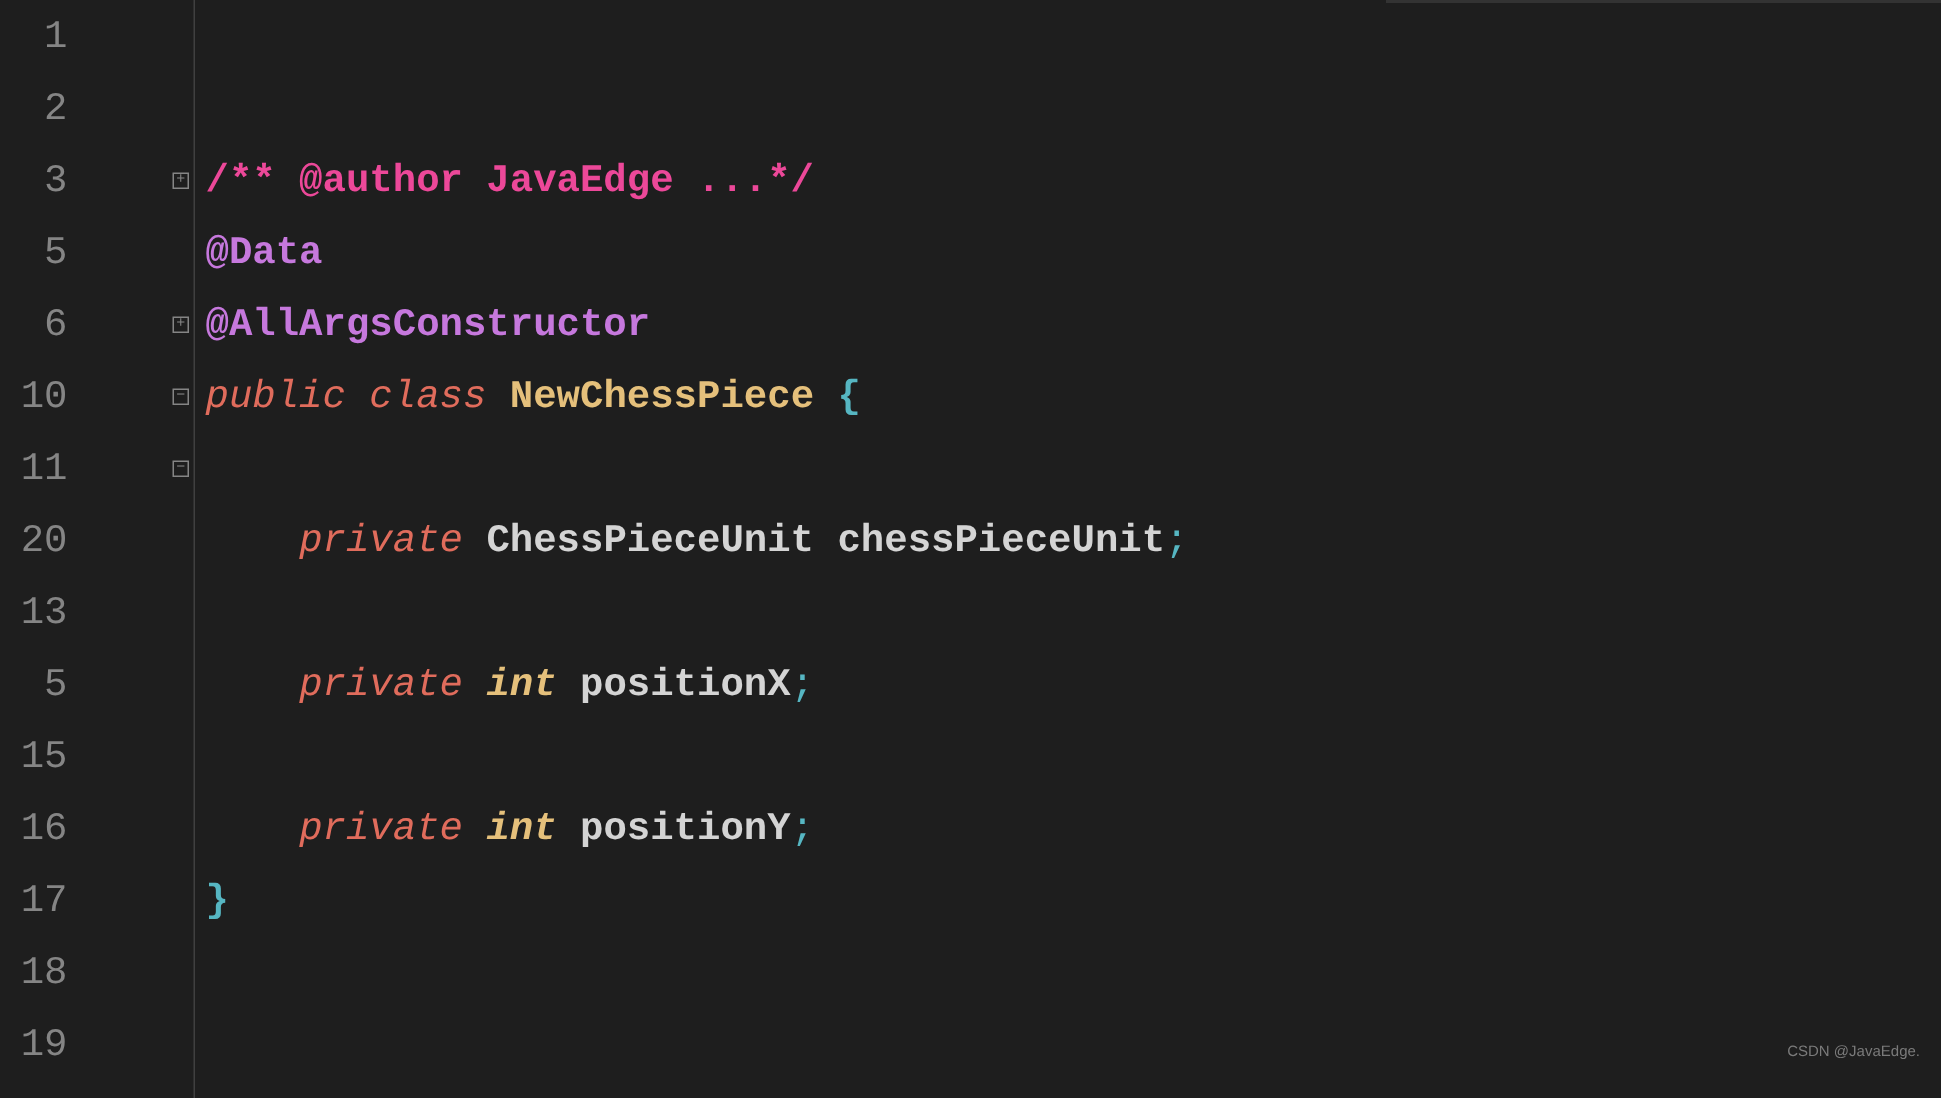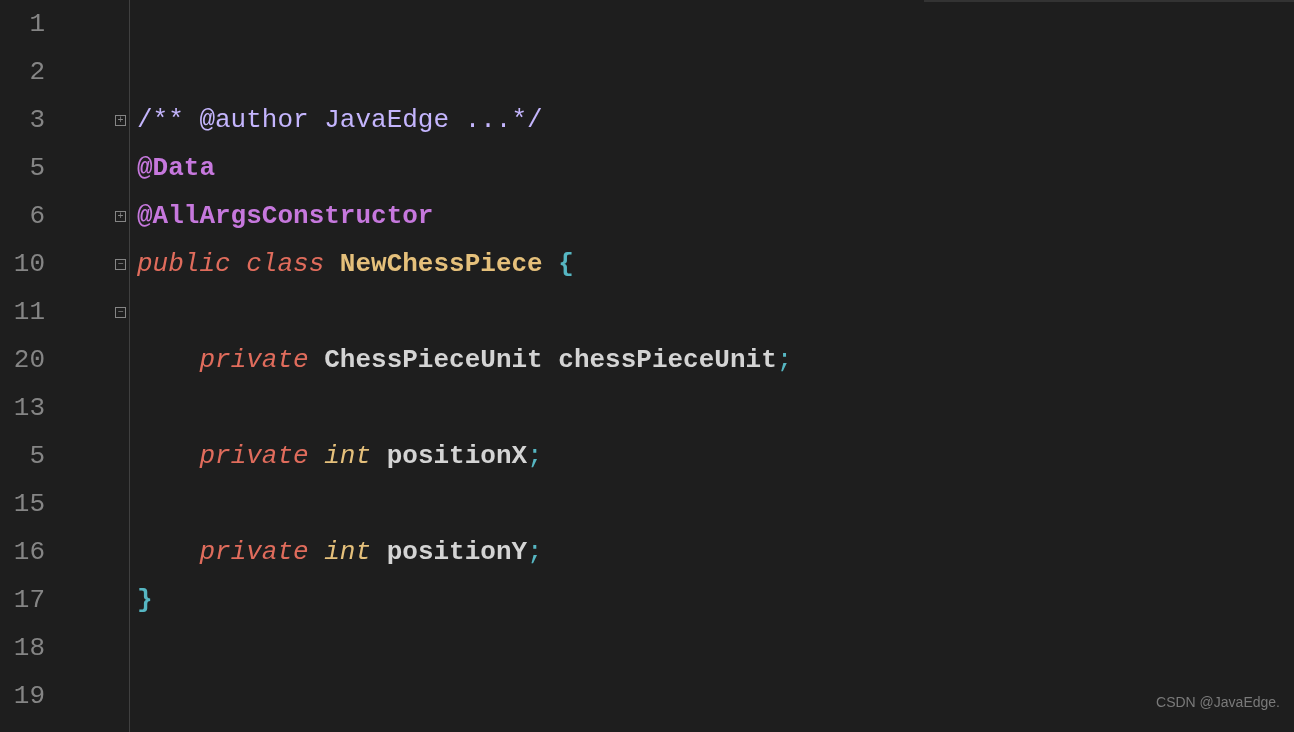--- a/index.html
+++ b/index.html
@@ -90,22 +90,22 @@
     .pkg-name {
       color: #e5c07b;
     }
     .semi {
       color: #56b6c2;
     }
     .ellipsis {
       color: #d4d4d4;
     }
     .comment {
-      color: #c4b5fd;
-      font-weight: normal;
+      color: #ec4899;
+      font-weight: bold;
       text-align: right;
     }
     .annotation {
       color: #c678dd;
       font-weight: bold;
     }
     .class-name {
       color: #e5c07b;
       font-weight: bold;
     }
@@ -117,28 +117,28 @@
       color: #d4d4d4;
       font-weight: bold;
     }
     .field-name {
       color: #d4d4d4;
       font-weight: bold;
     }
     .prim-type {
       color: #e5c07b;
       font-style: italic;
-      font-weight: normal;
+      font-weight: bold;
     }
     .watermark {
       position: absolute;
       bottom: 6px;
       right: 14px;
       color: #7a7a7a;
-      font-size: 14px;
+      font-size: 10px;
       font-style: normal;
       font-family: Arial, sans-serif;
     }
     .top-border {
       position: absolute;
       top: 0;
       right: 0;
       width: 370px;
       height: 2px;
       background: #333;

